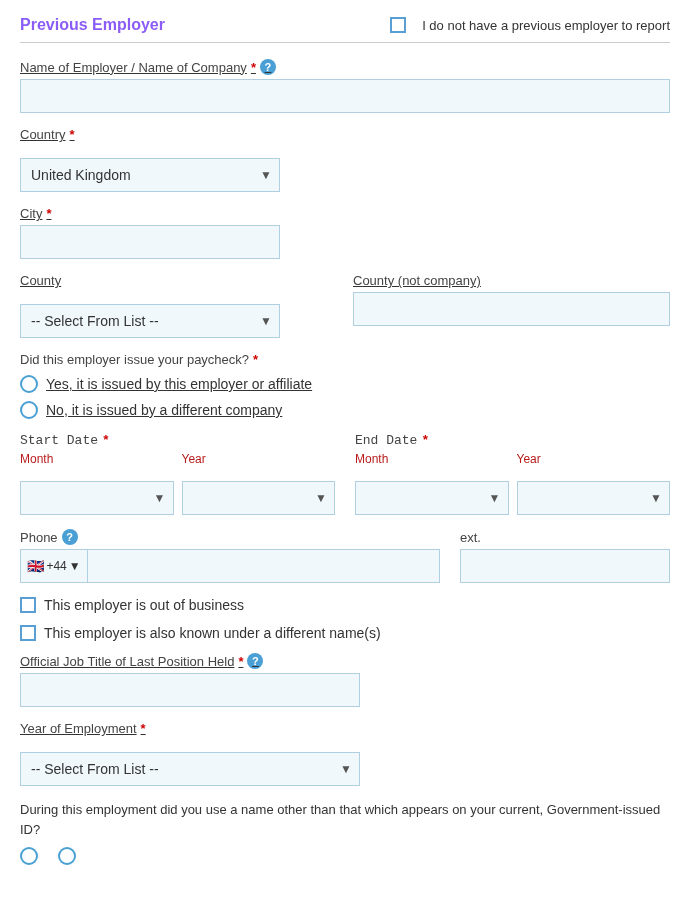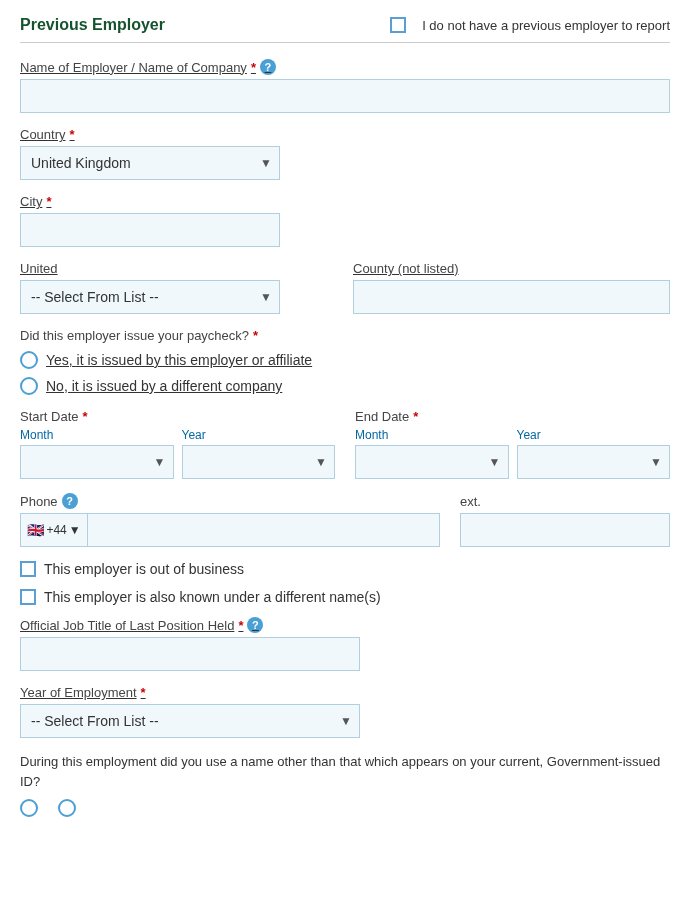--- a/index.html
+++ b/index.html
@@ -16,21 +16,21 @@
       display: flex;
       align-items: center;
       justify-content: space-between;
       border-bottom: 1px solid #ccc;
       padding-bottom: 8px;
       margin-bottom: 16px;
     }
     .section-title {
       font-size: 16px;
       font-weight: bold;
-      color: #14532d;
+      color: #8b5cf6;
     }
     .no-employer-checkbox {
       display: flex;
       align-items: center;
       gap: 16px;
       font-size: 13px;
       color: #333;
     }
     .no-employer-checkbox input[type="checkbox"] {
       width: 16px;
@@ -77,20 +77,21 @@
       border: 1px solid #b0cfe0;
       background: #f0f8fc;
       padding: 0 8px;
       font-size: 14px;
       outline: none;
     }
     .select-wrapper {
       position: relative;
       display: inline-block;
       width: 100%;
+      margin-top: 12px;
     }
     .select-wrapper select {
       width: 100%;
       height: 34px;
       border: 1px solid #b0cfe0;
       background: #f0f8fc;
       padding: 0 30px 0 10px;
       font-size: 14px;
       appearance: none;
       -webkit-appearance: none;
@@ -153,31 +154,32 @@
     .date-group {
       flex: 1;
     }
     .date-group-title {
       font-size: 13px;
       color: #444;
       margin-bottom: 4px;
       display: flex;
       align-items: center;
       gap: 4px;
+      font-family: Liberation Mono, monospace;
     }
     .date-fields {
       display: flex;
       gap: 8px;
     }
     .date-field {
       flex: 1;
     }
     .date-field-label {
       font-size: 12px;
-      color: #0369a1;
+      color: #b91c1c;
       margin-bottom: 3px;
     }
     .phone-row {
       display: flex;
       gap: 20px;
       margin-bottom: 14px;
       align-items: flex-end;
     }
     .phone-field {
       flex: 2;
@@ -285,36 +287,36 @@
   <div class="field-label">
     <span>City</span>
     <span class="required-star">*</span>
   </div>
   <input type="text" class="text-input" style="width: 260px;">
 </div>
 
 <div class="two-col">
   <div class="field-group">
     <div class="field-label">
-      <span>United</span>
+      <span>County</span>
     </div>
     <div class="select-wrapper" style="width:260px;">
       <select>
         <option>-- Select From List --</option>
         <option>Bedfordshire</option>
         <option>Berkshire</option>
         <option>Bristol</option>
         <option>Buckinghamshire</option>
       </select>
       <span class="select-arrow">▼</span>
     </div>
   </div>
   <div class="field-group">
     <div class="field-label">
-      <span>County  (not listed)</span>
+      <span>County  (not company)</span>
     </div>
     <input type="text" class="text-input" style="">
   </div>
 </div>
 
 <div class="radio-group">
   <div class="radio-label">
     <span>Did this employer issue your paycheck?</span>
     <span class="required-star">*</span>
   </div>

